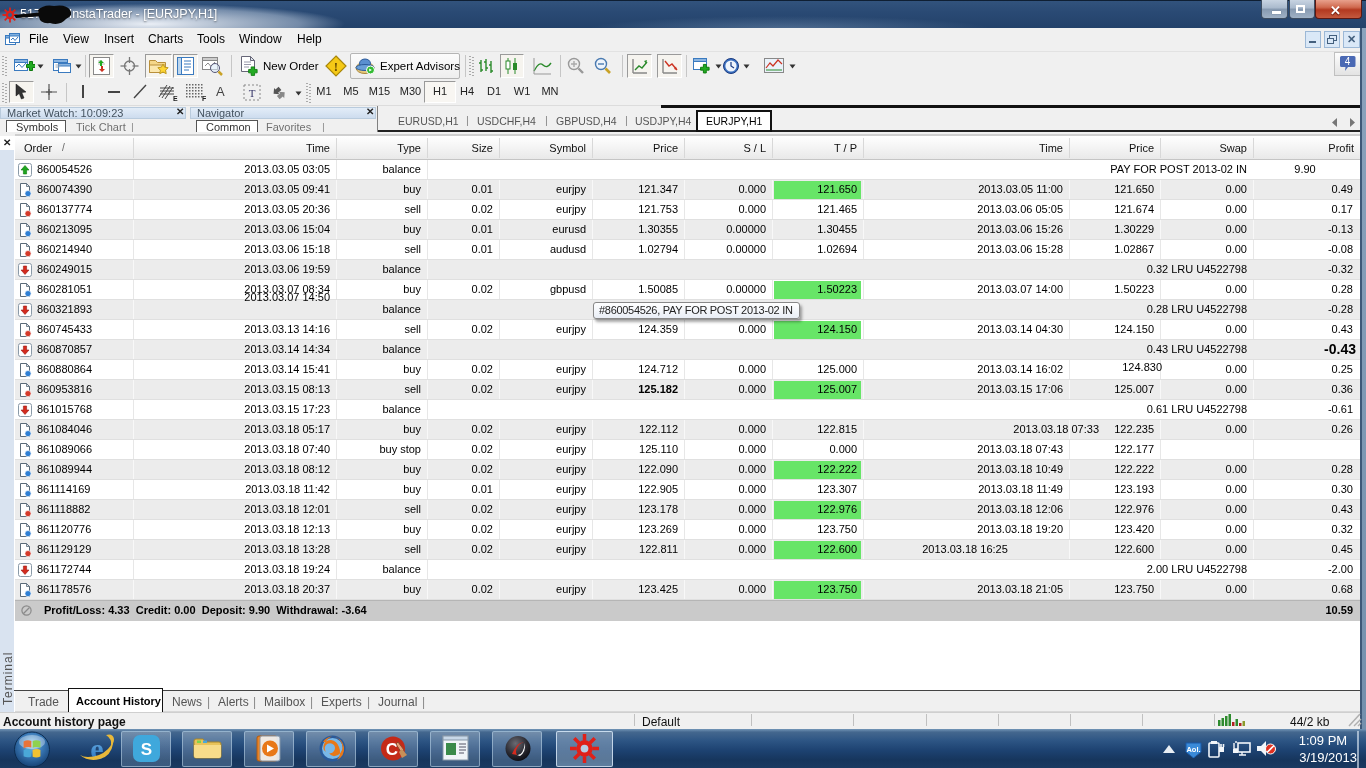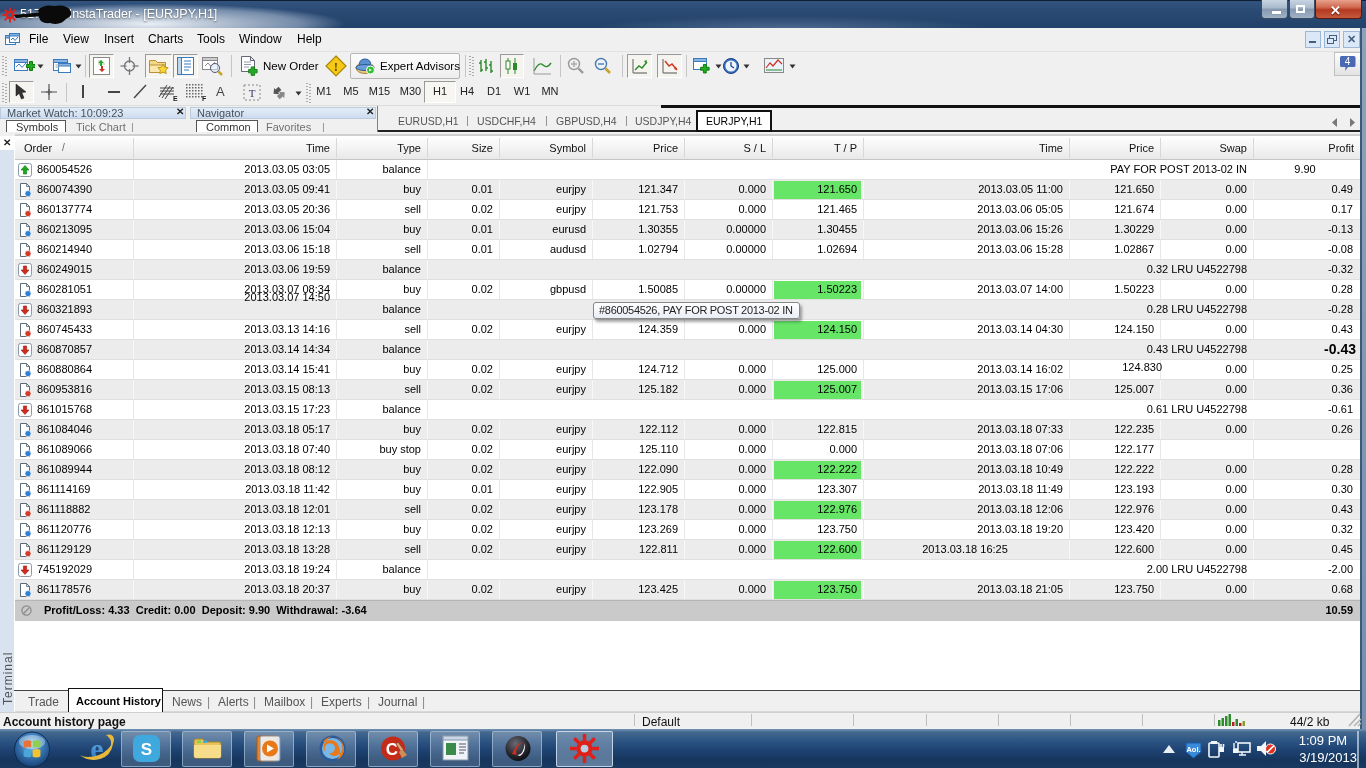--- a/index.html
+++ b/index.html
@@ -827,53 +827,53 @@
 <div style="position:absolute;left:772px;top:360px;width:91px;height:19px;line-height:19px;font-size:11px;color:#000;font-weight:normal;text-align:right;padding-right:6px;padding-left:4px;box-sizing:border-box;white-space:nowrap;overflow:hidden;">125.000</div>
 <div style="position:absolute;left:863px;top:360px;width:206px;height:19px;line-height:19px;font-size:11px;color:#000;font-weight:normal;text-align:right;padding-right:6px;padding-left:4px;box-sizing:border-box;white-space:nowrap;overflow:hidden;">2013.03.14 16:02</div>
 <div style="position:absolute;left:1069px;top:358px;width:91px;height:19px;line-height:19px;font-size:11px;color:#000;font-weight:normal;text-align:right;padding-right:6px;padding-left:4px;box-sizing:border-box;white-space:nowrap;overflow:hidden;margin-left:8px;">124.830</div>
 <div style="position:absolute;left:1160px;top:360px;width:93px;height:19px;line-height:19px;font-size:11px;color:#000;font-weight:normal;text-align:right;padding-right:6px;padding-left:4px;box-sizing:border-box;white-space:nowrap;overflow:hidden;">0.00</div>
 <div style="position:absolute;left:1253px;top:360px;width:107px;height:19px;line-height:19px;font-size:11px;color:#000;font-weight:normal;text-align:right;padding-right:7px;padding-left:4px;box-sizing:border-box;white-space:nowrap;overflow:hidden;">0.25</div>
 <div style="position:absolute;left:33px;top:380px;width:100px;height:19px;line-height:19px;font-size:11px;color:#000;font-weight:normal;text-align:left;padding-right:0px;padding-left:4px;box-sizing:border-box;white-space:nowrap;overflow:hidden;">860953816</div>
 <div style="position:absolute;left:133px;top:380px;width:203px;height:19px;line-height:19px;font-size:11px;color:#000;font-weight:normal;text-align:right;padding-right:6px;padding-left:4px;box-sizing:border-box;white-space:nowrap;overflow:hidden;">2013.03.15 08:13</div>
 <div style="position:absolute;left:336px;top:380px;width:91px;height:19px;line-height:19px;font-size:11px;color:#000;font-weight:normal;text-align:right;padding-right:6px;padding-left:4px;box-sizing:border-box;white-space:nowrap;overflow:hidden;">sell</div>
 <div style="position:absolute;left:427px;top:380px;width:72px;height:19px;line-height:19px;font-size:11px;color:#000;font-weight:normal;text-align:right;padding-right:6px;padding-left:4px;box-sizing:border-box;white-space:nowrap;overflow:hidden;">0.02</div>
 <div style="position:absolute;left:499px;top:380px;width:93px;height:19px;line-height:19px;font-size:11px;color:#000;font-weight:normal;text-align:right;padding-right:6px;padding-left:4px;box-sizing:border-box;white-space:nowrap;overflow:hidden;">eurjpy</div>
-<div style="position:absolute;left:592px;top:380px;width:92px;height:19px;line-height:19px;font-size:11px;color:#000;font-weight:normal;text-align:right;padding-right:6px;padding-left:4px;box-sizing:border-box;white-space:nowrap;overflow:hidden;">125.182</div>
+<div style="position:absolute;left:592px;top:380px;width:92px;height:19px;line-height:19px;font-size:11px;color:#000;font-weight:bold;text-align:right;padding-right:6px;padding-left:4px;box-sizing:border-box;white-space:nowrap;overflow:hidden;">125.182</div>
 <div style="position:absolute;left:684px;top:380px;width:88px;height:19px;line-height:19px;font-size:11px;color:#000;font-weight:normal;text-align:right;padding-right:6px;padding-left:4px;box-sizing:border-box;white-space:nowrap;overflow:hidden;">0.000</div>
 <div style="position:absolute;left:772px;top:380px;width:91px;height:19px;line-height:19px;font-size:11px;color:#000;font-weight:normal;text-align:right;padding-right:6px;padding-left:4px;box-sizing:border-box;white-space:nowrap;overflow:hidden;">125.007</div>
 <div style="position:absolute;left:863px;top:380px;width:206px;height:16px;line-height:19px;font-size:11px;color:#000;font-weight:normal;text-align:right;padding-right:6px;padding-left:4px;box-sizing:border-box;white-space:nowrap;overflow:hidden;">2013.03.15 17:06</div>
 <div style="position:absolute;left:1069px;top:380px;width:91px;height:19px;line-height:19px;font-size:11px;color:#000;font-weight:normal;text-align:right;padding-right:6px;padding-left:4px;box-sizing:border-box;white-space:nowrap;overflow:hidden;">125.007</div>
 <div style="position:absolute;left:1160px;top:380px;width:93px;height:19px;line-height:19px;font-size:11px;color:#000;font-weight:normal;text-align:right;padding-right:6px;padding-left:4px;box-sizing:border-box;white-space:nowrap;overflow:hidden;">0.00</div>
 <div style="position:absolute;left:1253px;top:380px;width:107px;height:19px;line-height:19px;font-size:11px;color:#000;font-weight:normal;text-align:right;padding-right:7px;padding-left:4px;box-sizing:border-box;white-space:nowrap;overflow:hidden;">0.36</div>
 <div style="position:absolute;left:33px;top:400px;width:100px;height:19px;line-height:19px;font-size:11px;color:#000;font-weight:normal;text-align:left;padding-right:0px;padding-left:4px;box-sizing:border-box;white-space:nowrap;overflow:hidden;">861015768</div>
 <div style="position:absolute;left:133px;top:400px;width:203px;height:19px;line-height:19px;font-size:11px;color:#000;font-weight:normal;text-align:right;padding-right:6px;padding-left:4px;box-sizing:border-box;white-space:nowrap;overflow:hidden;">2013.03.15 17:23</div>
 <div style="position:absolute;left:336px;top:400px;width:91px;height:19px;line-height:19px;font-size:11px;color:#000;font-weight:normal;text-align:right;padding-right:6px;padding-left:4px;box-sizing:border-box;white-space:nowrap;overflow:hidden;">balance</div>
 <div style="position:absolute;left:863px;top:400px;width:390px;height:19px;line-height:19px;font-size:11px;color:#000;font-weight:normal;text-align:right;padding-right:6px;padding-left:4px;box-sizing:border-box;white-space:nowrap;overflow:hidden;">0.61 LRU U4522798</div>
 <div style="position:absolute;left:1253px;top:400px;width:107px;height:19px;line-height:19px;font-size:11px;color:#000;font-weight:normal;text-align:right;padding-right:7px;padding-left:4px;box-sizing:border-box;white-space:nowrap;overflow:hidden;">-0.61</div>
 <div style="position:absolute;left:33px;top:420px;width:100px;height:19px;line-height:19px;font-size:11px;color:#000;font-weight:normal;text-align:left;padding-right:0px;padding-left:4px;box-sizing:border-box;white-space:nowrap;overflow:hidden;">861084046</div>
 <div style="position:absolute;left:133px;top:420px;width:203px;height:19px;line-height:19px;font-size:11px;color:#000;font-weight:normal;text-align:right;padding-right:6px;padding-left:4px;box-sizing:border-box;white-space:nowrap;overflow:hidden;">2013.03.18 05:17</div>
 <div style="position:absolute;left:336px;top:420px;width:91px;height:19px;line-height:19px;font-size:11px;color:#000;font-weight:normal;text-align:right;padding-right:6px;padding-left:4px;box-sizing:border-box;white-space:nowrap;overflow:hidden;">buy</div>
 <div style="position:absolute;left:427px;top:420px;width:72px;height:19px;line-height:19px;font-size:11px;color:#000;font-weight:normal;text-align:right;padding-right:6px;padding-left:4px;box-sizing:border-box;white-space:nowrap;overflow:hidden;">0.02</div>
 <div style="position:absolute;left:499px;top:420px;width:93px;height:19px;line-height:19px;font-size:11px;color:#000;font-weight:normal;text-align:right;padding-right:6px;padding-left:4px;box-sizing:border-box;white-space:nowrap;overflow:hidden;">eurjpy</div>
 <div style="position:absolute;left:592px;top:420px;width:92px;height:19px;line-height:19px;font-size:11px;color:#000;font-weight:normal;text-align:right;padding-right:6px;padding-left:4px;box-sizing:border-box;white-space:nowrap;overflow:hidden;">122.112</div>
 <div style="position:absolute;left:684px;top:420px;width:88px;height:19px;line-height:19px;font-size:11px;color:#000;font-weight:normal;text-align:right;padding-right:6px;padding-left:4px;box-sizing:border-box;white-space:nowrap;overflow:hidden;">0.000</div>
 <div style="position:absolute;left:772px;top:420px;width:91px;height:19px;line-height:19px;font-size:11px;color:#000;font-weight:normal;text-align:right;padding-right:6px;padding-left:4px;box-sizing:border-box;white-space:nowrap;overflow:hidden;">122.815</div>
-<div style="position:absolute;left:863px;top:420px;width:206px;height:19px;line-height:19px;font-size:11px;color:#000;font-weight:normal;text-align:right;padding-right:6px;padding-left:4px;box-sizing:border-box;white-space:nowrap;overflow:hidden;">2013.03.18 07:33</div>
+<div style="position:absolute;left:899px;top:420px;width:206px;height:19px;line-height:19px;font-size:11px;color:#000;font-weight:normal;text-align:right;padding-right:6px;padding-left:4px;box-sizing:border-box;white-space:nowrap;overflow:hidden;">2013.03.18 07:33</div>
 <div style="position:absolute;left:1069px;top:420px;width:91px;height:19px;line-height:19px;font-size:11px;color:#000;font-weight:normal;text-align:right;padding-right:6px;padding-left:4px;box-sizing:border-box;white-space:nowrap;overflow:hidden;">122.235</div>
 <div style="position:absolute;left:1160px;top:420px;width:93px;height:19px;line-height:19px;font-size:11px;color:#000;font-weight:normal;text-align:right;padding-right:6px;padding-left:4px;box-sizing:border-box;white-space:nowrap;overflow:hidden;">0.00</div>
 <div style="position:absolute;left:1253px;top:420px;width:107px;height:19px;line-height:19px;font-size:11px;color:#000;font-weight:normal;text-align:right;padding-right:7px;padding-left:4px;box-sizing:border-box;white-space:nowrap;overflow:hidden;">0.26</div>
 <div style="position:absolute;left:33px;top:440px;width:100px;height:19px;line-height:19px;font-size:11px;color:#000;font-weight:normal;text-align:left;padding-right:0px;padding-left:4px;box-sizing:border-box;white-space:nowrap;overflow:hidden;">861089066</div>
 <div style="position:absolute;left:133px;top:440px;width:203px;height:19px;line-height:19px;font-size:11px;color:#000;font-weight:normal;text-align:right;padding-right:6px;padding-left:4px;box-sizing:border-box;white-space:nowrap;overflow:hidden;">2013.03.18 07:40</div>
 <div style="position:absolute;left:336px;top:440px;width:91px;height:19px;line-height:19px;font-size:11px;color:#000;font-weight:normal;text-align:right;padding-right:6px;padding-left:4px;box-sizing:border-box;white-space:nowrap;overflow:hidden;">buy stop</div>
 <div style="position:absolute;left:427px;top:440px;width:72px;height:19px;line-height:19px;font-size:11px;color:#000;font-weight:normal;text-align:right;padding-right:6px;padding-left:4px;box-sizing:border-box;white-space:nowrap;overflow:hidden;">0.02</div>
 <div style="position:absolute;left:499px;top:440px;width:93px;height:19px;line-height:19px;font-size:11px;color:#000;font-weight:normal;text-align:right;padding-right:6px;padding-left:4px;box-sizing:border-box;white-space:nowrap;overflow:hidden;">eurjpy</div>
 <div style="position:absolute;left:592px;top:440px;width:92px;height:19px;line-height:19px;font-size:11px;color:#000;font-weight:normal;text-align:right;padding-right:6px;padding-left:4px;box-sizing:border-box;white-space:nowrap;overflow:hidden;">125.110</div>
 <div style="position:absolute;left:684px;top:440px;width:88px;height:19px;line-height:19px;font-size:11px;color:#000;font-weight:normal;text-align:right;padding-right:6px;padding-left:4px;box-sizing:border-box;white-space:nowrap;overflow:hidden;">0.000</div>
 <div style="position:absolute;left:772px;top:440px;width:91px;height:19px;line-height:19px;font-size:11px;color:#000;font-weight:normal;text-align:right;padding-right:6px;padding-left:4px;box-sizing:border-box;white-space:nowrap;overflow:hidden;">0.000</div>
-<div style="position:absolute;left:863px;top:440px;width:206px;height:19px;line-height:19px;font-size:11px;color:#000;font-weight:normal;text-align:right;padding-right:6px;padding-left:4px;box-sizing:border-box;white-space:nowrap;overflow:hidden;">2013.03.18 07:06</div>
+<div style="position:absolute;left:863px;top:440px;width:206px;height:19px;line-height:19px;font-size:11px;color:#000;font-weight:normal;text-align:right;padding-right:6px;padding-left:4px;box-sizing:border-box;white-space:nowrap;overflow:hidden;">2013.03.18 07:43</div>
 <div style="position:absolute;left:1069px;top:440px;width:91px;height:19px;line-height:19px;font-size:11px;color:#000;font-weight:normal;text-align:right;padding-right:6px;padding-left:4px;box-sizing:border-box;white-space:nowrap;overflow:hidden;">122.177</div>
 <div style="position:absolute;left:33px;top:460px;width:100px;height:19px;line-height:19px;font-size:11px;color:#000;font-weight:normal;text-align:left;padding-right:0px;padding-left:4px;box-sizing:border-box;white-space:nowrap;overflow:hidden;">861089944</div>
 <div style="position:absolute;left:133px;top:460px;width:203px;height:19px;line-height:19px;font-size:11px;color:#000;font-weight:normal;text-align:right;padding-right:6px;padding-left:4px;box-sizing:border-box;white-space:nowrap;overflow:hidden;">2013.03.18 08:12</div>
 <div style="position:absolute;left:336px;top:460px;width:91px;height:19px;line-height:19px;font-size:11px;color:#000;font-weight:normal;text-align:right;padding-right:6px;padding-left:4px;box-sizing:border-box;white-space:nowrap;overflow:hidden;">buy</div>
 <div style="position:absolute;left:427px;top:460px;width:72px;height:19px;line-height:19px;font-size:11px;color:#000;font-weight:normal;text-align:right;padding-right:6px;padding-left:4px;box-sizing:border-box;white-space:nowrap;overflow:hidden;">0.02</div>
 <div style="position:absolute;left:499px;top:460px;width:93px;height:19px;line-height:19px;font-size:11px;color:#000;font-weight:normal;text-align:right;padding-right:6px;padding-left:4px;box-sizing:border-box;white-space:nowrap;overflow:hidden;">eurjpy</div>
 <div style="position:absolute;left:592px;top:460px;width:92px;height:19px;line-height:19px;font-size:11px;color:#000;font-weight:normal;text-align:right;padding-right:6px;padding-left:4px;box-sizing:border-box;white-space:nowrap;overflow:hidden;">122.090</div>
 <div style="position:absolute;left:684px;top:460px;width:88px;height:19px;line-height:19px;font-size:11px;color:#000;font-weight:normal;text-align:right;padding-right:6px;padding-left:4px;box-sizing:border-box;white-space:nowrap;overflow:hidden;">0.000</div>
 <div style="position:absolute;left:772px;top:460px;width:91px;height:19px;line-height:19px;font-size:11px;color:#000;font-weight:normal;text-align:right;padding-right:6px;padding-left:4px;box-sizing:border-box;white-space:nowrap;overflow:hidden;">122.222</div>
 <div style="position:absolute;left:863px;top:460px;width:206px;height:19px;line-height:19px;font-size:11px;color:#000;font-weight:normal;text-align:right;padding-right:6px;padding-left:4px;box-sizing:border-box;white-space:nowrap;overflow:hidden;">2013.03.18 10:49</div>
@@ -921,21 +921,21 @@
 <div style="position:absolute;left:336px;top:540px;width:91px;height:19px;line-height:19px;font-size:11px;color:#000;font-weight:normal;text-align:right;padding-right:6px;padding-left:4px;box-sizing:border-box;white-space:nowrap;overflow:hidden;">sell</div>
 <div style="position:absolute;left:427px;top:540px;width:72px;height:19px;line-height:19px;font-size:11px;color:#000;font-weight:normal;text-align:right;padding-right:6px;padding-left:4px;box-sizing:border-box;white-space:nowrap;overflow:hidden;">0.02</div>
 <div style="position:absolute;left:499px;top:540px;width:93px;height:19px;line-height:19px;font-size:11px;color:#000;font-weight:normal;text-align:right;padding-right:6px;padding-left:4px;box-sizing:border-box;white-space:nowrap;overflow:hidden;">eurjpy</div>
 <div style="position:absolute;left:592px;top:540px;width:92px;height:19px;line-height:19px;font-size:11px;color:#000;font-weight:normal;text-align:right;padding-right:6px;padding-left:4px;box-sizing:border-box;white-space:nowrap;overflow:hidden;">122.811</div>
 <div style="position:absolute;left:684px;top:540px;width:88px;height:19px;line-height:19px;font-size:11px;color:#000;font-weight:normal;text-align:right;padding-right:6px;padding-left:4px;box-sizing:border-box;white-space:nowrap;overflow:hidden;">0.000</div>
 <div style="position:absolute;left:772px;top:540px;width:91px;height:19px;line-height:19px;font-size:11px;color:#000;font-weight:normal;text-align:right;padding-right:6px;padding-left:4px;box-sizing:border-box;white-space:nowrap;overflow:hidden;">122.600</div>
 <div style="position:absolute;left:863px;top:540px;width:206px;height:19px;line-height:19px;font-size:11px;color:#000;font-weight:normal;text-align:center;padding-right:6px;padding-left:4px;box-sizing:border-box;white-space:nowrap;overflow:hidden;">2013.03.18 16:25</div>
 <div style="position:absolute;left:1069px;top:540px;width:91px;height:19px;line-height:19px;font-size:11px;color:#000;font-weight:normal;text-align:right;padding-right:6px;padding-left:4px;box-sizing:border-box;white-space:nowrap;overflow:hidden;">122.600</div>
 <div style="position:absolute;left:1160px;top:540px;width:93px;height:19px;line-height:19px;font-size:11px;color:#000;font-weight:normal;text-align:right;padding-right:6px;padding-left:4px;box-sizing:border-box;white-space:nowrap;overflow:hidden;">0.00</div>
 <div style="position:absolute;left:1253px;top:540px;width:107px;height:19px;line-height:19px;font-size:11px;color:#000;font-weight:normal;text-align:right;padding-right:7px;padding-left:4px;box-sizing:border-box;white-space:nowrap;overflow:hidden;">0.45</div>
-<div style="position:absolute;left:33px;top:560px;width:100px;height:19px;line-height:19px;font-size:11px;color:#000;font-weight:normal;text-align:left;padding-right:0px;padding-left:4px;box-sizing:border-box;white-space:nowrap;overflow:hidden;">745192029</div>
+<div style="position:absolute;left:33px;top:560px;width:100px;height:19px;line-height:19px;font-size:11px;color:#000;font-weight:normal;text-align:left;padding-right:0px;padding-left:4px;box-sizing:border-box;white-space:nowrap;overflow:hidden;">861172744</div>
 <div style="position:absolute;left:133px;top:560px;width:203px;height:19px;line-height:19px;font-size:11px;color:#000;font-weight:normal;text-align:right;padding-right:6px;padding-left:4px;box-sizing:border-box;white-space:nowrap;overflow:hidden;">2013.03.18 19:24</div>
 <div style="position:absolute;left:336px;top:560px;width:91px;height:19px;line-height:19px;font-size:11px;color:#000;font-weight:normal;text-align:right;padding-right:6px;padding-left:4px;box-sizing:border-box;white-space:nowrap;overflow:hidden;">balance</div>
 <div style="position:absolute;left:863px;top:560px;width:390px;height:19px;line-height:19px;font-size:11px;color:#000;font-weight:normal;text-align:right;padding-right:6px;padding-left:4px;box-sizing:border-box;white-space:nowrap;overflow:hidden;">2.00 LRU U4522798</div>
 <div style="position:absolute;left:1253px;top:560px;width:107px;height:19px;line-height:19px;font-size:11px;color:#000;font-weight:normal;text-align:right;padding-right:7px;padding-left:4px;box-sizing:border-box;white-space:nowrap;overflow:hidden;">-2.00</div>
 <div style="position:absolute;left:33px;top:580px;width:100px;height:19px;line-height:19px;font-size:11px;color:#000;font-weight:normal;text-align:left;padding-right:0px;padding-left:4px;box-sizing:border-box;white-space:nowrap;overflow:hidden;">861178576</div>
 <div style="position:absolute;left:133px;top:580px;width:203px;height:19px;line-height:19px;font-size:11px;color:#000;font-weight:normal;text-align:right;padding-right:6px;padding-left:4px;box-sizing:border-box;white-space:nowrap;overflow:hidden;">2013.03.18 20:37</div>
 <div style="position:absolute;left:336px;top:580px;width:91px;height:19px;line-height:19px;font-size:11px;color:#000;font-weight:normal;text-align:right;padding-right:6px;padding-left:4px;box-sizing:border-box;white-space:nowrap;overflow:hidden;">buy</div>
 <div style="position:absolute;left:427px;top:580px;width:72px;height:19px;line-height:19px;font-size:11px;color:#000;font-weight:normal;text-align:right;padding-right:6px;padding-left:4px;box-sizing:border-box;white-space:nowrap;overflow:hidden;">0.02</div>
 <div style="position:absolute;left:499px;top:580px;width:93px;height:19px;line-height:19px;font-size:11px;color:#000;font-weight:normal;text-align:right;padding-right:6px;padding-left:4px;box-sizing:border-box;white-space:nowrap;overflow:hidden;">eurjpy</div>
 <div style="position:absolute;left:592px;top:580px;width:92px;height:19px;line-height:19px;font-size:11px;color:#000;font-weight:normal;text-align:right;padding-right:6px;padding-left:4px;box-sizing:border-box;white-space:nowrap;overflow:hidden;">123.425</div>

